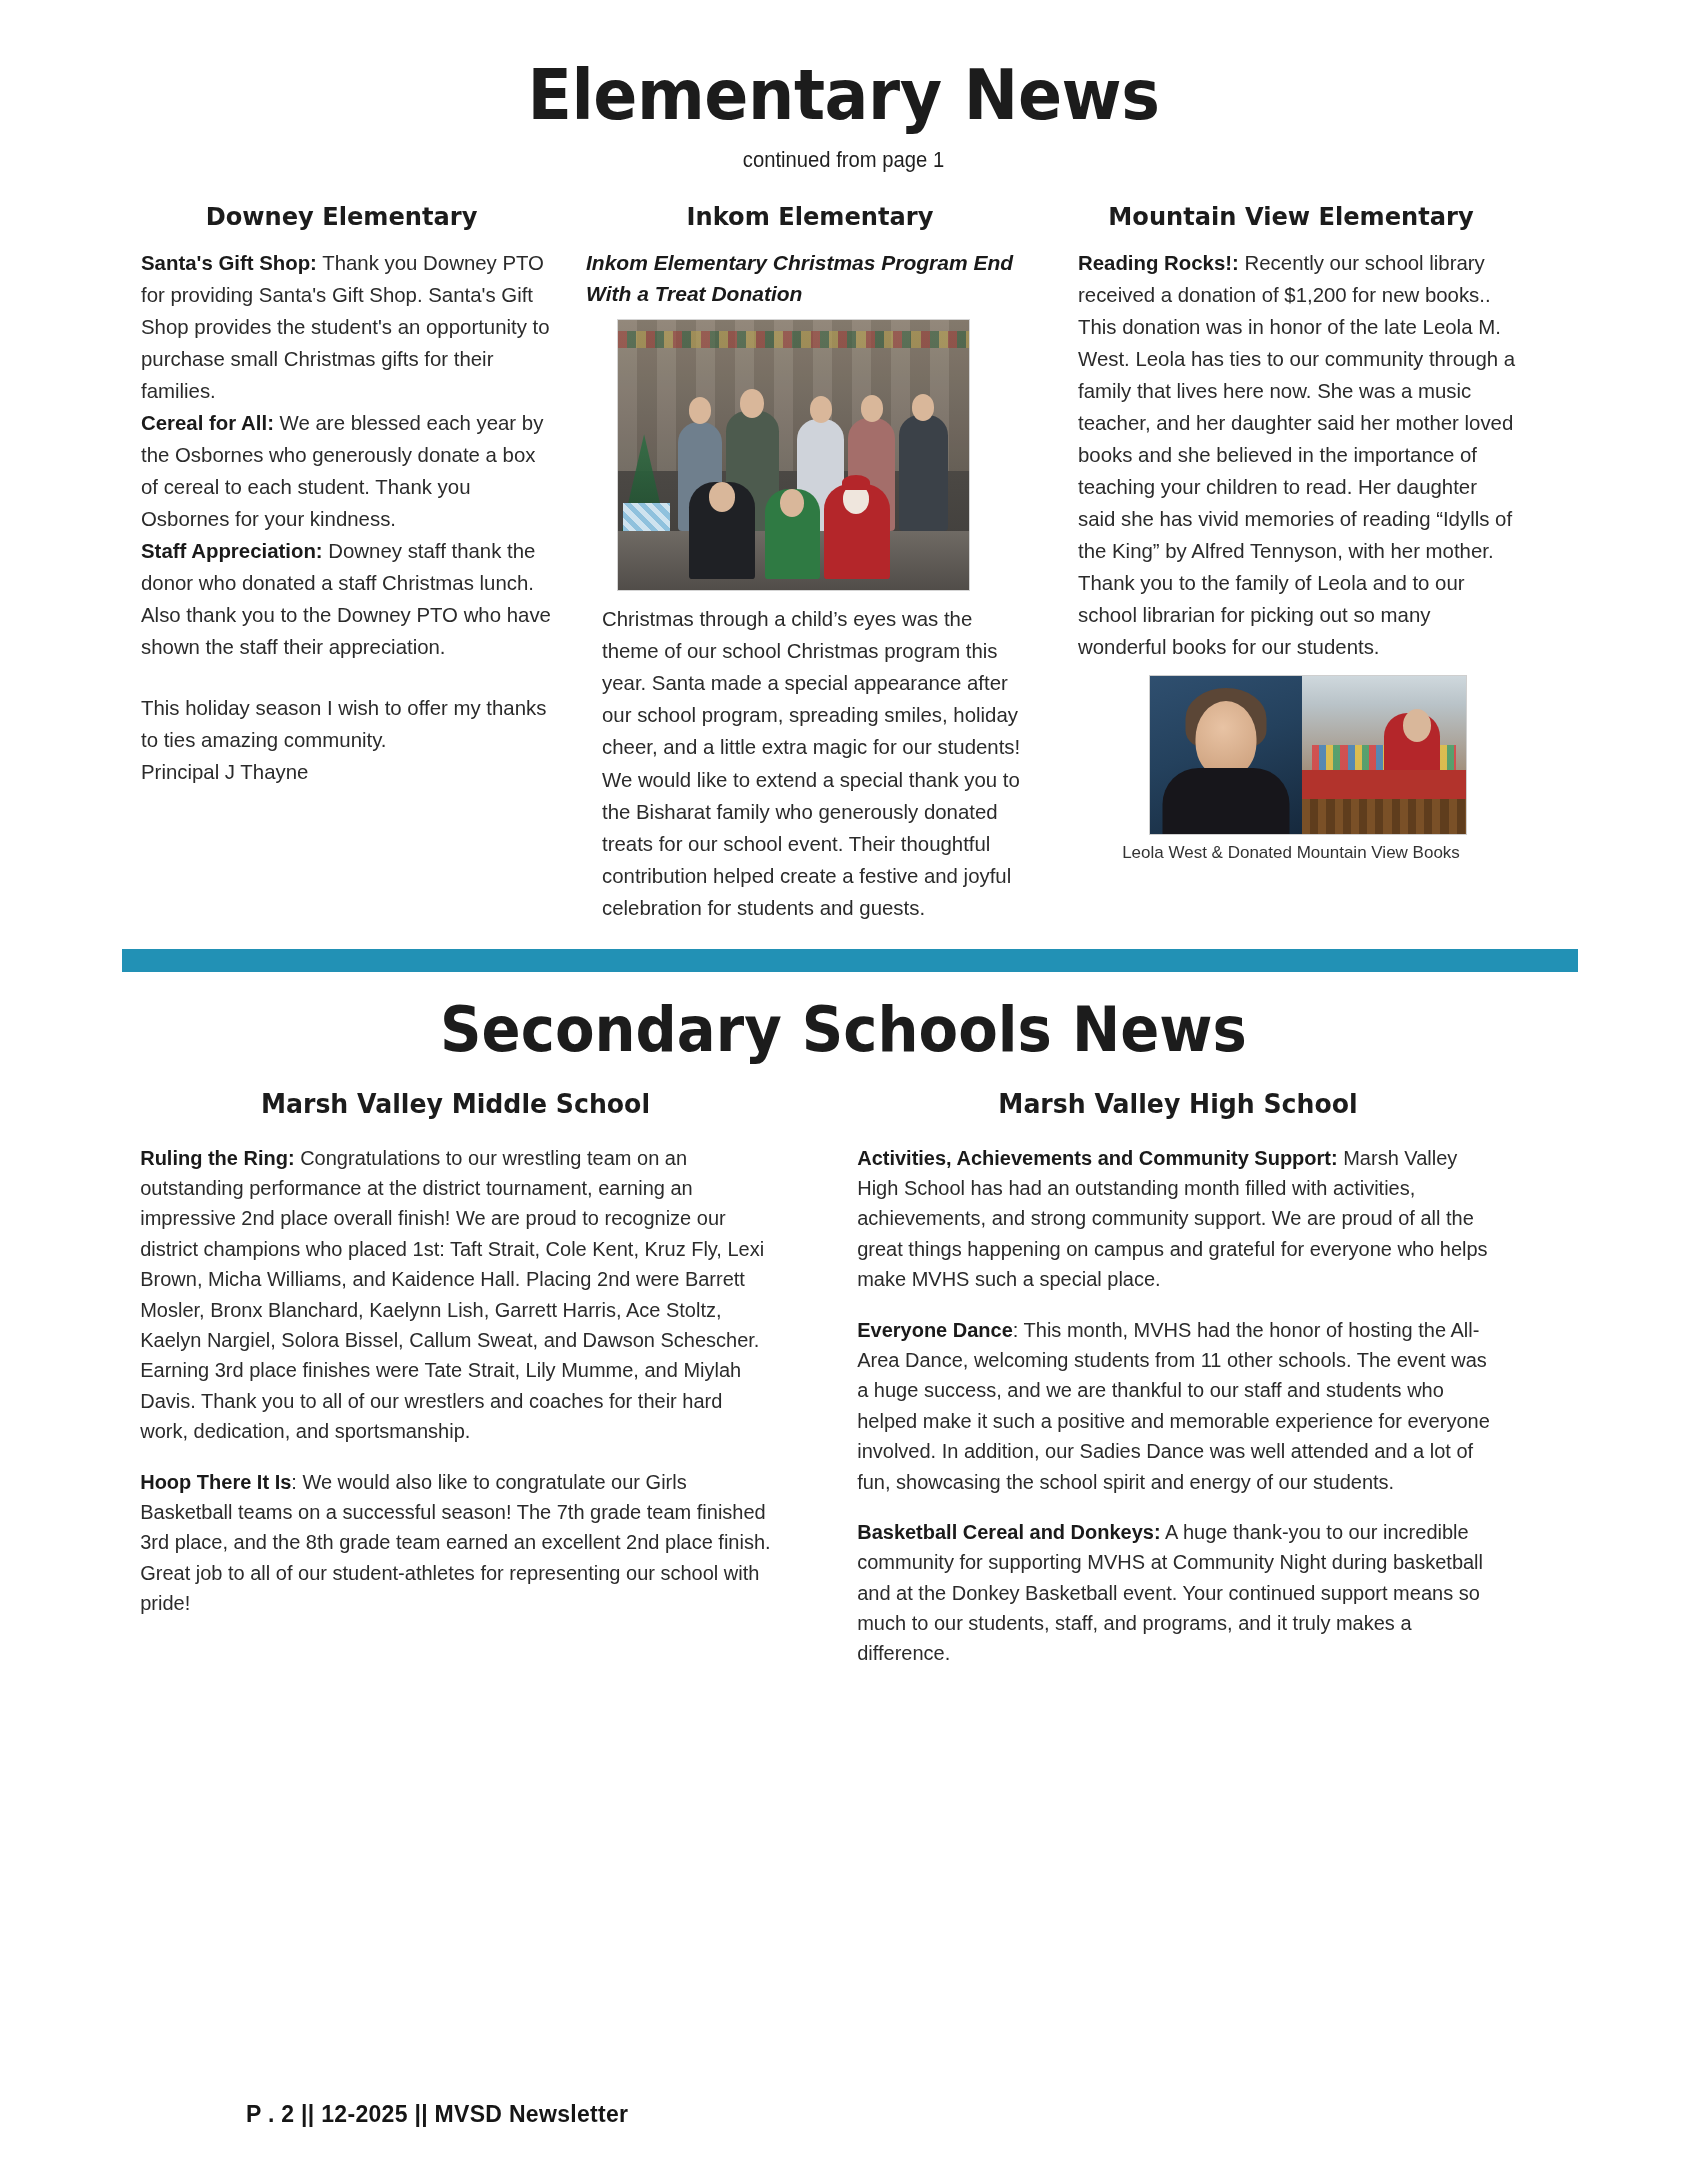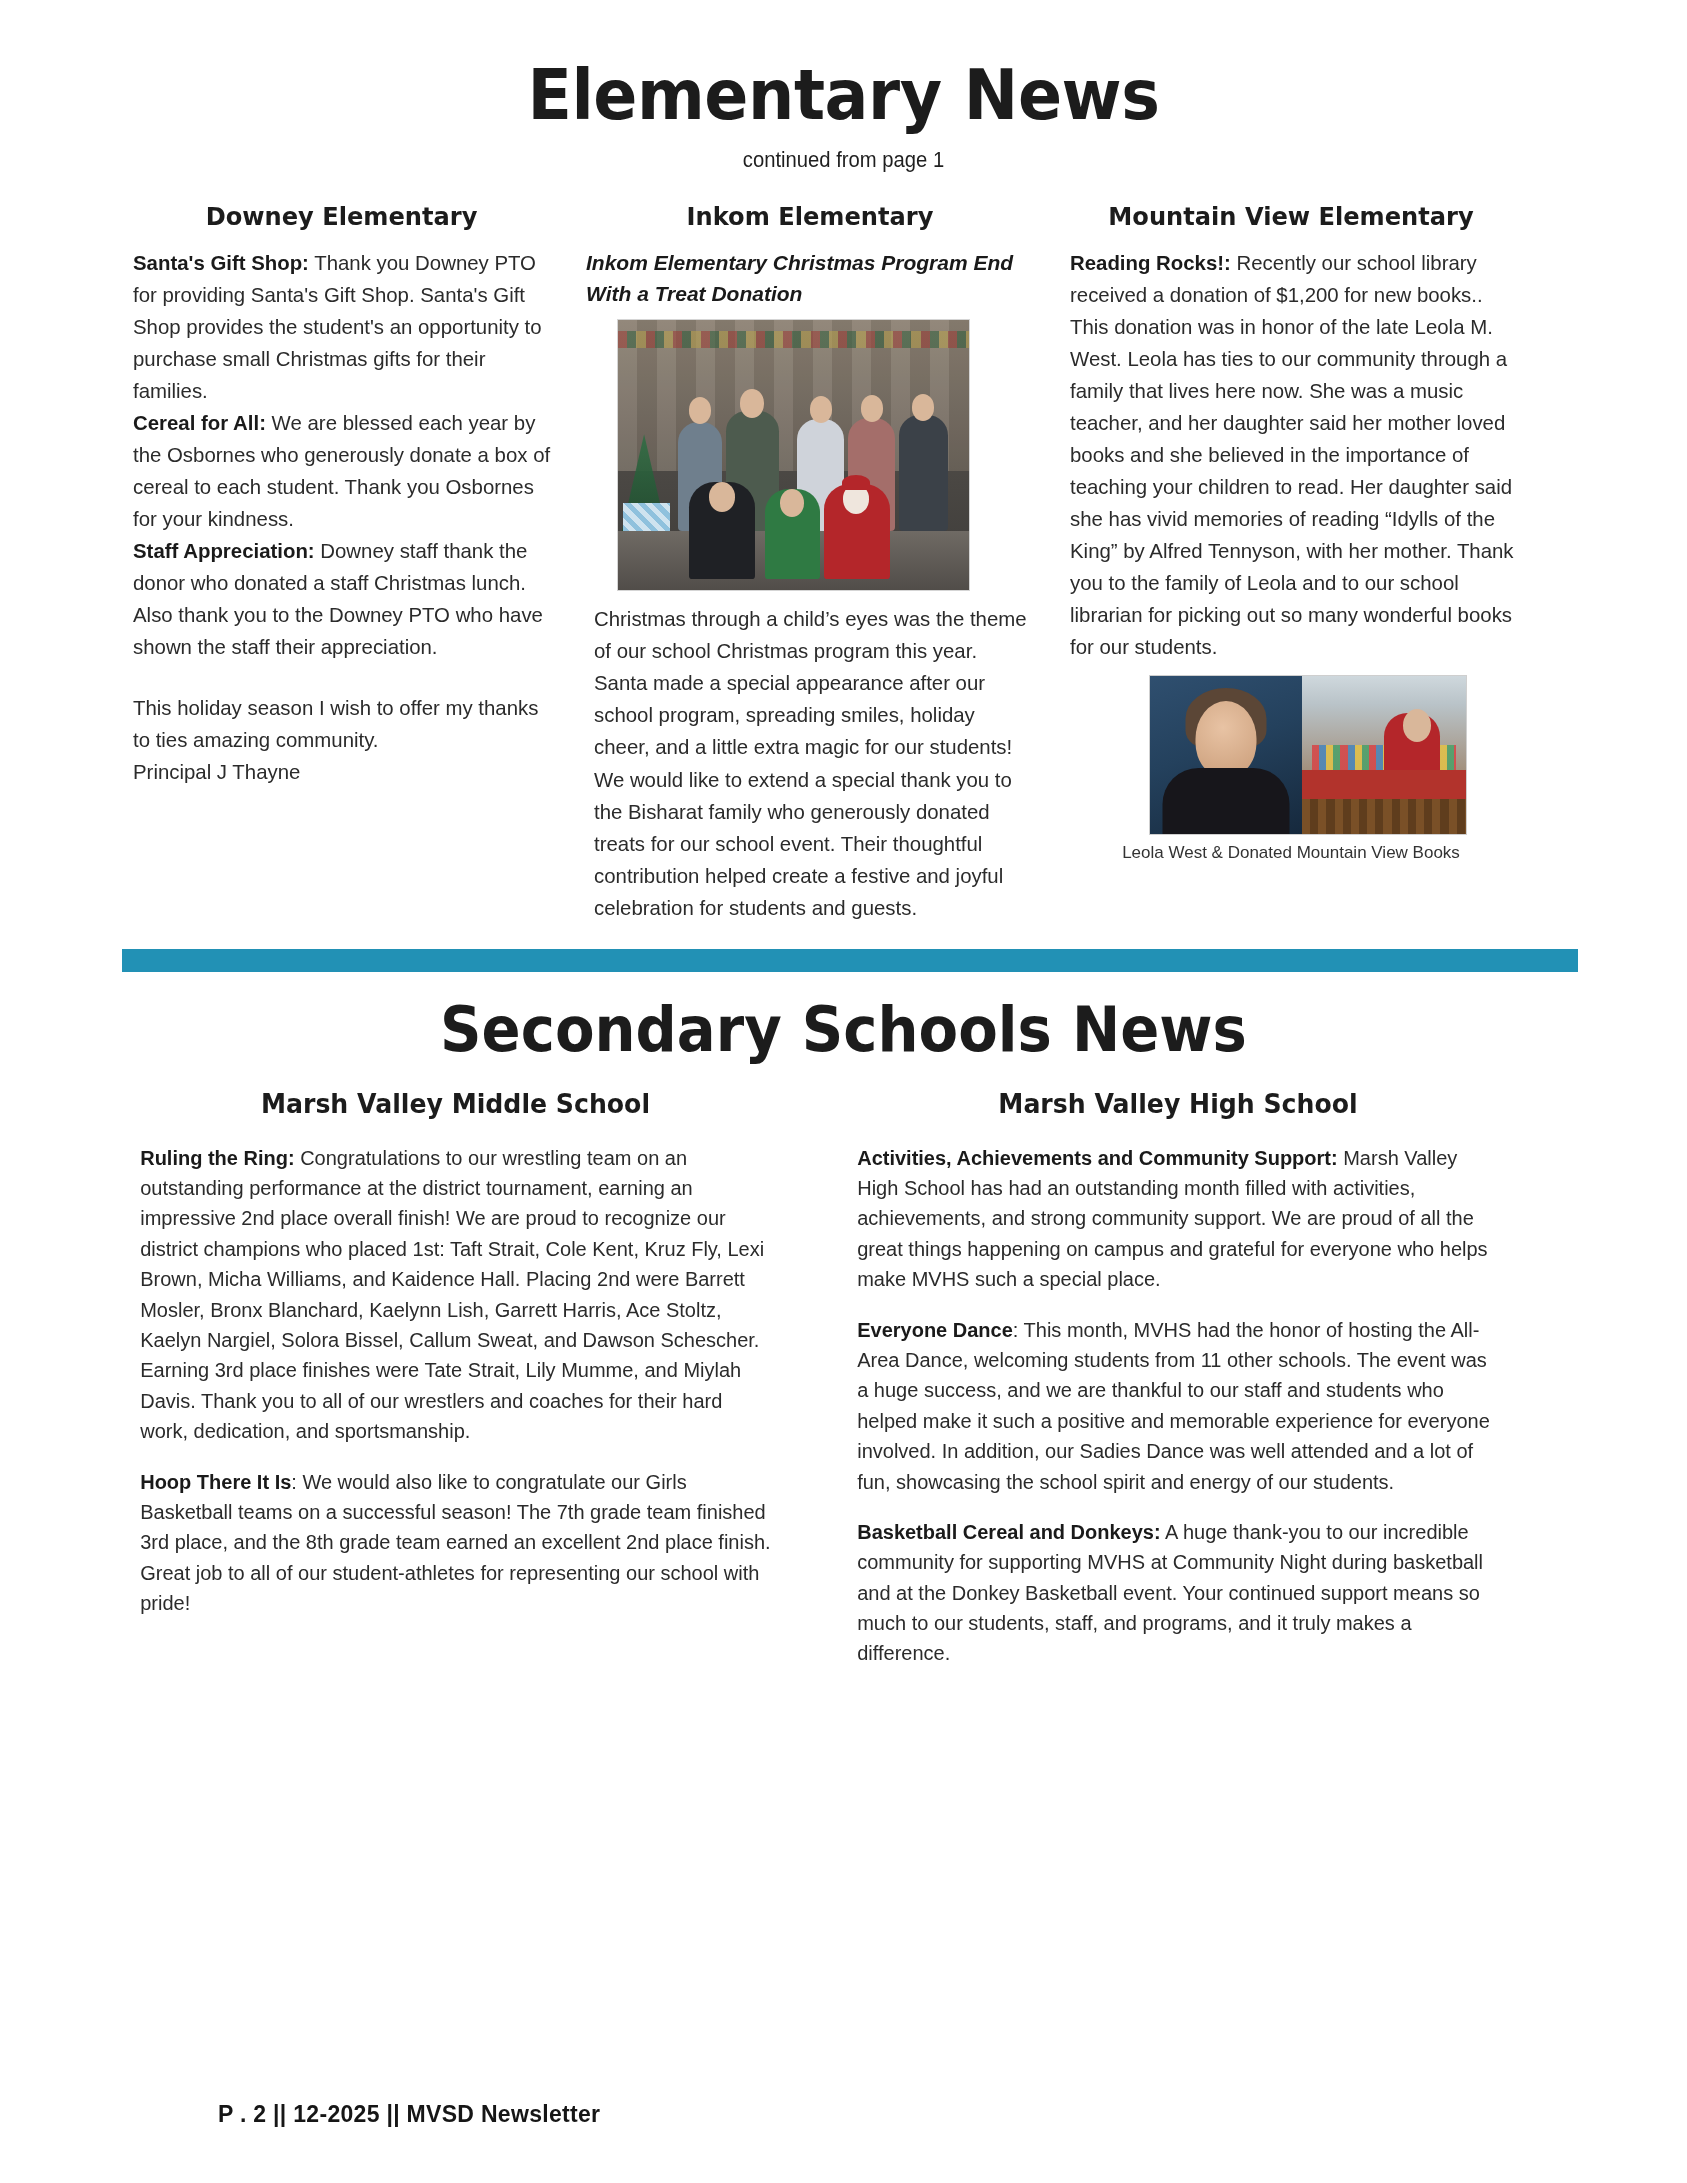--- a/index.html
+++ b/index.html
@@ -66,21 +66,21 @@
     transform: scaleX(0.95);
   }
   .body-text {
     font-size: 20.4px;
     line-height: 1.57;
     color: #2b2b2b;
     font-weight: 300;
     text-align: left;
   }
   .body-text p {
-    margin: 0 0 0 8px;
+    margin: 0 0 0 16px;
   }
   .lead {
     font-weight: 700;
     color: #1a1a1a;
   }
   .spacer-line {
     display: block;
     height: 28.5px;
   }
 
@@ -241,21 +241,21 @@
     font-size: 20px;
     line-height: 1.52;
     color: #2b2b2b;
     font-weight: 300;
   }
   .sec-body .inner { padding: 0 10.2px 0 10.2px; }
 
   
   .footer {
     position: absolute;
-    left: 218px;
+    left: 246px;
     bottom: 55px;
     font-size: 23px;
     font-weight: 700;
     color: #161616;
     letter-spacing: 0.3px;
   }
 </style>
 </head>
 <body>
 

